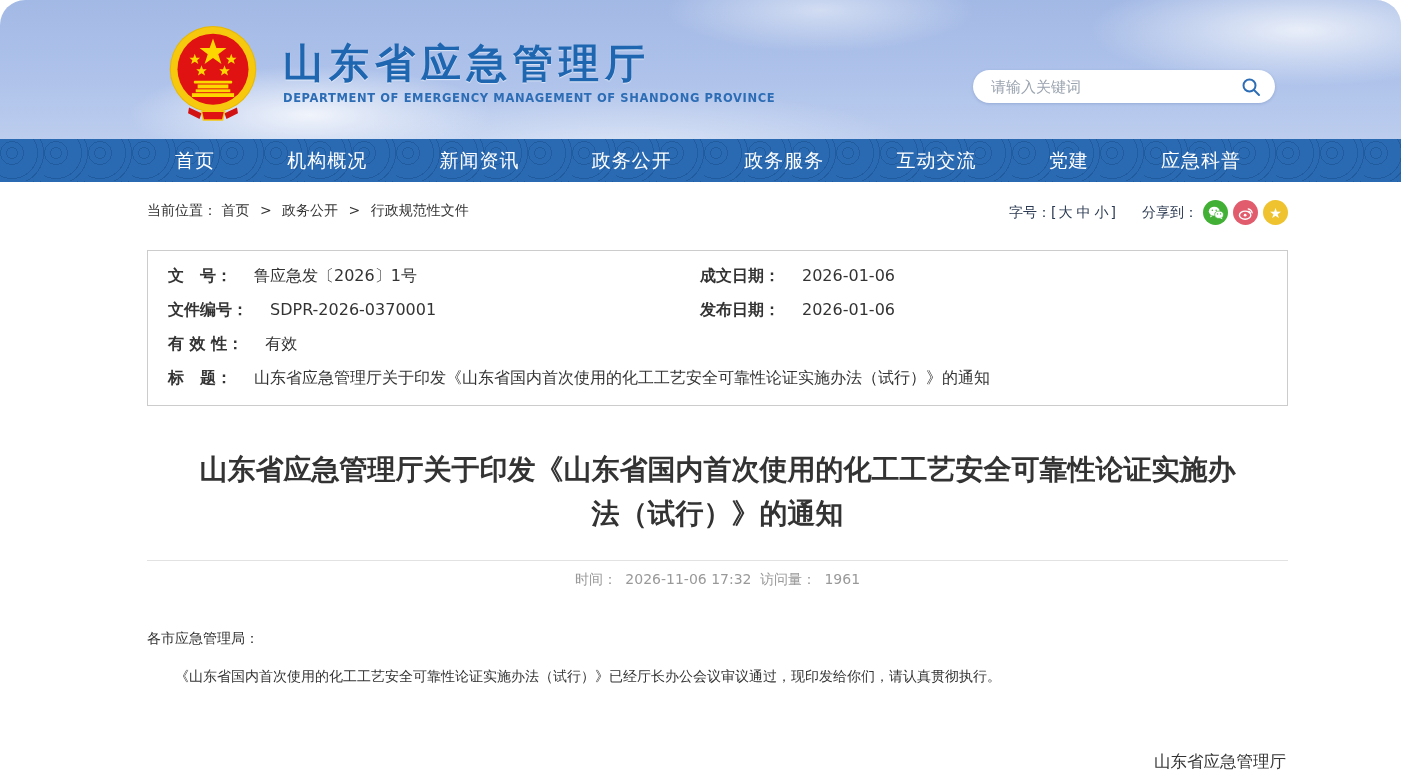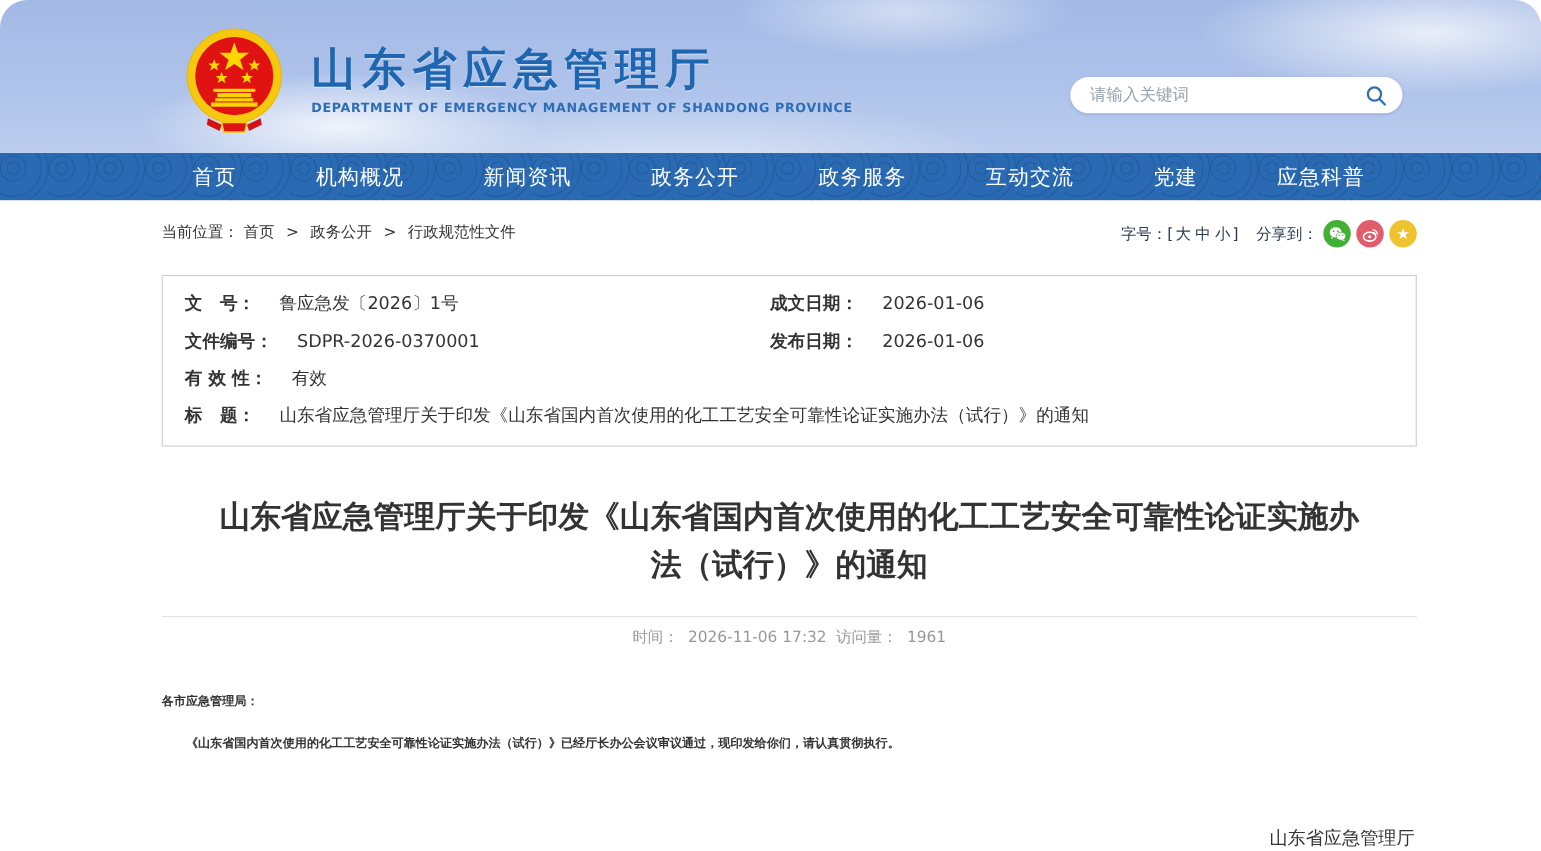--- a/index.html
+++ b/index.html
@@ -43,42 +43,42 @@
 
   
   .content { width:1141px; margin-left:147px; padding-top:18px; }
 
   .crumb-row { display:flex; justify-content:space-between; align-items:flex-start; height:46px; }
   .breadcrumb { font-size:14px; color:#333; padding-top:2px; }
   .breadcrumb a { color:#333; text-decoration:none; cursor:pointer; }
   .crumb-sep { margin:0 6px; }
   .tools { display:flex; align-items:center; font-size:14px; color:#2b3a52; }
   .fontsize span.size-opt { cursor:pointer; margin:0 2px; }
-  .share-label { margin-left:16px; }
+  .share-label { margin-left:26px; }
   .share-icon { display:inline-flex; width:25px; height:25px; border-radius:50%; margin-left:5px; align-items:center; justify-content:center; vertical-align:middle; cursor:pointer; color:#fff; font-size:14px; }
 
   
   .doc-info { border:1px solid #ccc; margin-top:4px; padding:8px 0 10px; }
   .info-row { display:flex; padding:6px 0; }
   .cell { display:flex; font-size:16px; line-height:22px; }
   .cell-left { width:552px; padding-left:20px; }
   .cell-right { flex:1; }
   .info-label { font-weight:bold; white-space:nowrap; color:#333; }
   .info-value { margin-left:22px; color:#333; }
 
   
   .article-title {
     margin-top:42px; padding:0 40px; text-align:center;
     font-size:28px; font-weight:bold; color:#333; line-height:44px;
   }
   .meta-divider { border-top:1px solid #e2e2e2; margin-top:24px; }
   .article-meta { text-align:center; color:#999; font-size:14px; padding:10px 0 8px; }
   .article-meta span { margin:0 2px; }
 
-  .article-body { margin-top:26px; font-size:11px; line-height:30px; color:#333;font-weight:bold; }
+  .article-body { margin-top:26px; font-size:14px; line-height:30px; color:#333; }
   .article-body .para { text-indent:2em; margin-top:8px; }
 
   .signature-block { margin-top:56px; text-align:right; font-size:16.5px; line-height:30px; padding-right:2px; }
 </style>
 </head>
 <body>
 
 <div class="page">
 
   <div class="banner">

